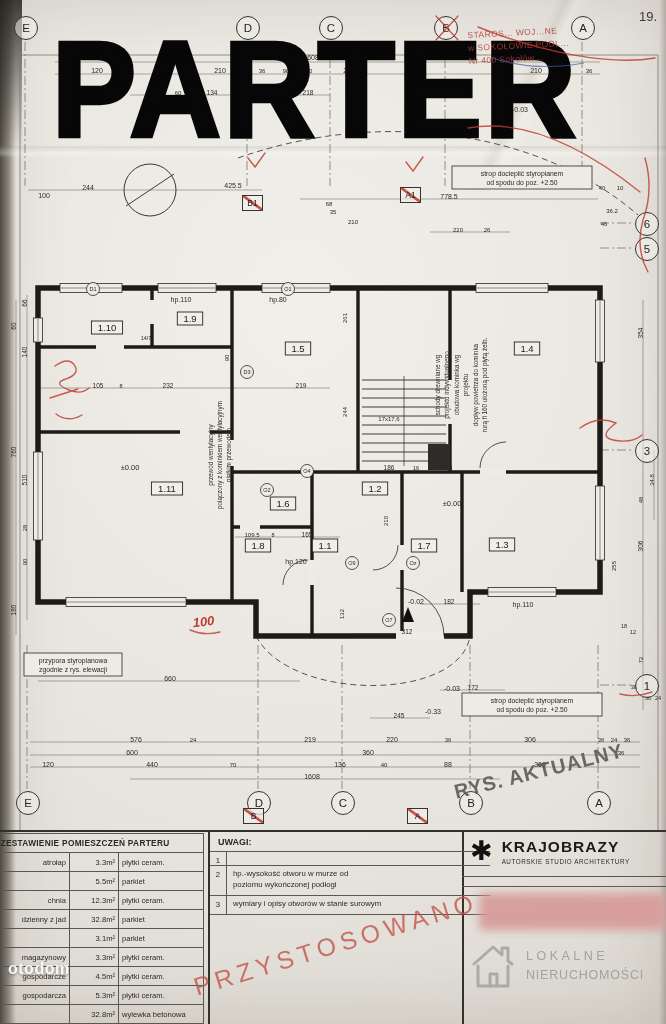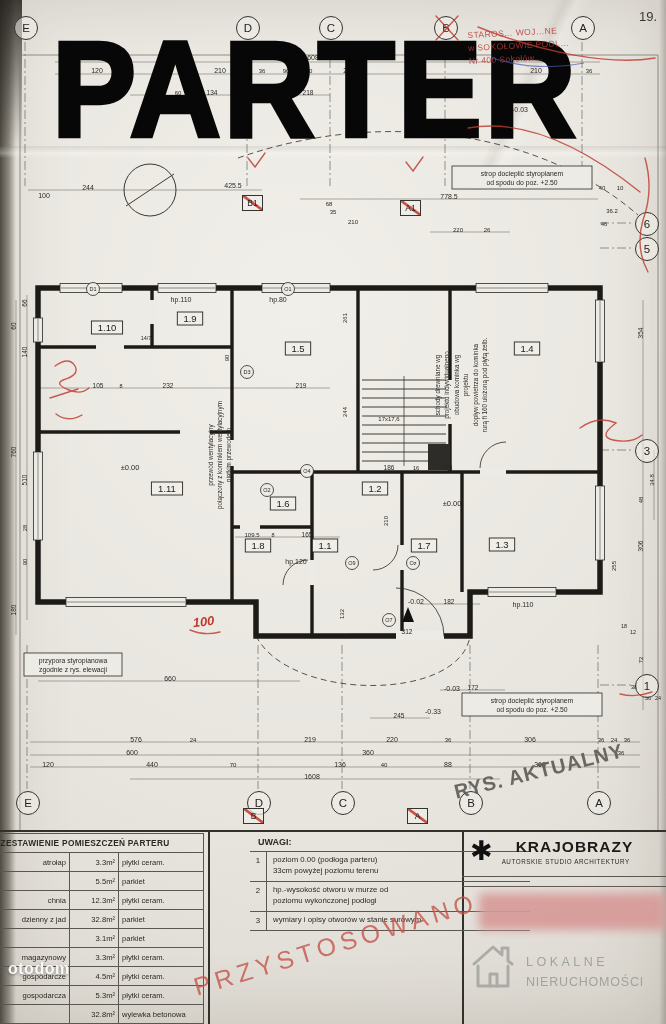--- a/index.html
+++ b/index.html
@@ -41,33 +41,33 @@
   .tb-line{position:absolute;left:0;top:830px;width:666px;height:2px;background:#33312c;z-index:5;}
   .vsep{position:absolute;top:830px;height:194px;width:1.5px;background:#33312c;z-index:5;}
   .hline{position:absolute;height:1px;background:#5a5750;z-index:5;}
   table.legend{position:absolute;left:-34px;top:833px;z-index:5;border-collapse:collapse;
     font-size:7.6px;color:#2b2923;}
   table.legend td{border:1px solid #5a5750;padding:1px 3px;height:16px;background:transparent;}
   td.lt-title{font-size:8.3px;font-weight:700;text-align:center;letter-spacing:.3px;}
   td.lt-name{width:96px;text-align:right;white-space:nowrap;}
   td.lt-area{width:42px;text-align:right;}
   td.lt-floor{width:78px;text-align:left;}
-  .uwagi{position:absolute;left:210px;top:833px;width:280px;z-index:5;font-size:7.8px;color:#2b2923;padding-left:40px;}
+  .uwagi{position:absolute;left:210px;top:833px;width:280px;z-index:5;font-size:7.8px;color:#2b2923;}
   .uwagi-title{font-weight:700;font-size:9px;padding:4px 0 4px 8px;}
   .uw-item{display:flex;border-top:1px solid #5a5750;}
   .uw-item:last-child{border-bottom:1px solid #5a5750;}
   .uw-no{width:16px;border-right:1px solid #5a5750;text-align:center;padding-top:4px;flex:none;}
   .uw-tx{padding:3px 6px 4px;white-space:pre-line;line-height:1.4;}
   .studio{position:absolute;left:470px;top:838px;width:192px;z-index:5;display:flex;align-items:center;gap:9px;}
   .studio-glyph{font-size:27px;line-height:1;color:#111;}
-  .studio-name{font-size:15.5px;font-weight:700;letter-spacing:1px;color:#1c1a17;margin-left:14px;}
+  .studio-name{font-size:15.5px;font-weight:700;letter-spacing:1px;color:#1c1a17;}
   .studio-sub{font-size:6.3px;letter-spacing:.55px;margin-top:2px;color:#2b2923;}
   .censor{position:absolute;left:479px;top:893px;width:187px;height:37px;z-index:8;
     background:#d79a98;filter:blur(5px);opacity:.92;border-radius:3px;}
-  .agency{position:absolute;left:470px;top:940px;z-index:5;display:flex;align-items:flex-end;gap:10px;}
+  .agency{position:absolute;left:470px;top:940px;z-index:5;display:flex;align-items:center;gap:10px;}
   .agency-tx div{color:#a2a29e;font-size:12.5px;line-height:1.55;}
   .agency-l1{letter-spacing:3.5px;}
   .agency-l2{letter-spacing:.8px;}
 </style>
 </head>
 <body>
 
 <div class="page">
   <div class="spine"></div>
   <div class="crease-h"></div>
@@ -382,21 +382,21 @@
       <div class="gcircle" style="left: 16px; top: 791px;">E</div>
       <div class="gcircle" style="left: 247px; top: 791px;">D</div>
       <div class="gcircle" style="left: 331px; top: 791px;">C</div>
       <div class="gcircle" style="left: 459px; top: 791px;">B</div>
       <div class="gcircle" style="left: 587px; top: 791px;">A</div>
       <div class="gcircle" style="left: 635px; top: 212px;">6</div>
       <div class="gcircle" style="left: 635px; top: 237px;">5</div>
       <div class="gcircle" style="left: 635px; top: 439px;">3</div>
       <div class="gcircle" style="left: 635px; top: 674px;">1</div>
       <div class="revbox" style="left: 242px; top: 155px;">B1</div>
-      <div class="revbox" style="left: 400px; top: 160px;">A1</div>
+      <div class="revbox" style="left: 400px; top: 147px;">A1</div>
       <div class="revbox" style="left: 243px; top: 768px;">B</div>
       <div class="revbox" style="left: 407px; top: 768px;">A</div>
     </div>
 
   <div class="rys-aktualny">RYS. AKTUALNY</div>
 
   <div class="tb-line"></div>
   <div class="vsep" style="left:208px"></div>
   <div class="vsep" style="left:462px"></div>
   <div class="hline" style="left:462px;top:876px;width:204px"></div>
@@ -453,22 +453,20 @@
           <td class="lt-floor">wylewka betonowa</td>
         </tr>
       </tbody>
   </table>
 
   <div class="uwagi">
     <div class="uwagi-title">UWAGI:</div>
     <div id="uwagi-items">
         <div class="uw-item">
           <div class="uw-no">1</div>
-          <div class="uw-tx">poziom  0.00  (podłoga parteru)
-33cm powyżej poziomu terenu</div>
         </div>
         <div class="uw-item">
           <div class="uw-no">2</div>
           <div class="uw-tx">hp.-wysokość otworu w murze od
 poziomu wykończonej podłogi</div>
         </div>
         <div class="uw-item">
           <div class="uw-no">3</div>
           <div class="uw-tx">wymiary i opisy otworów  w stanie surowym</div>
         </div>

